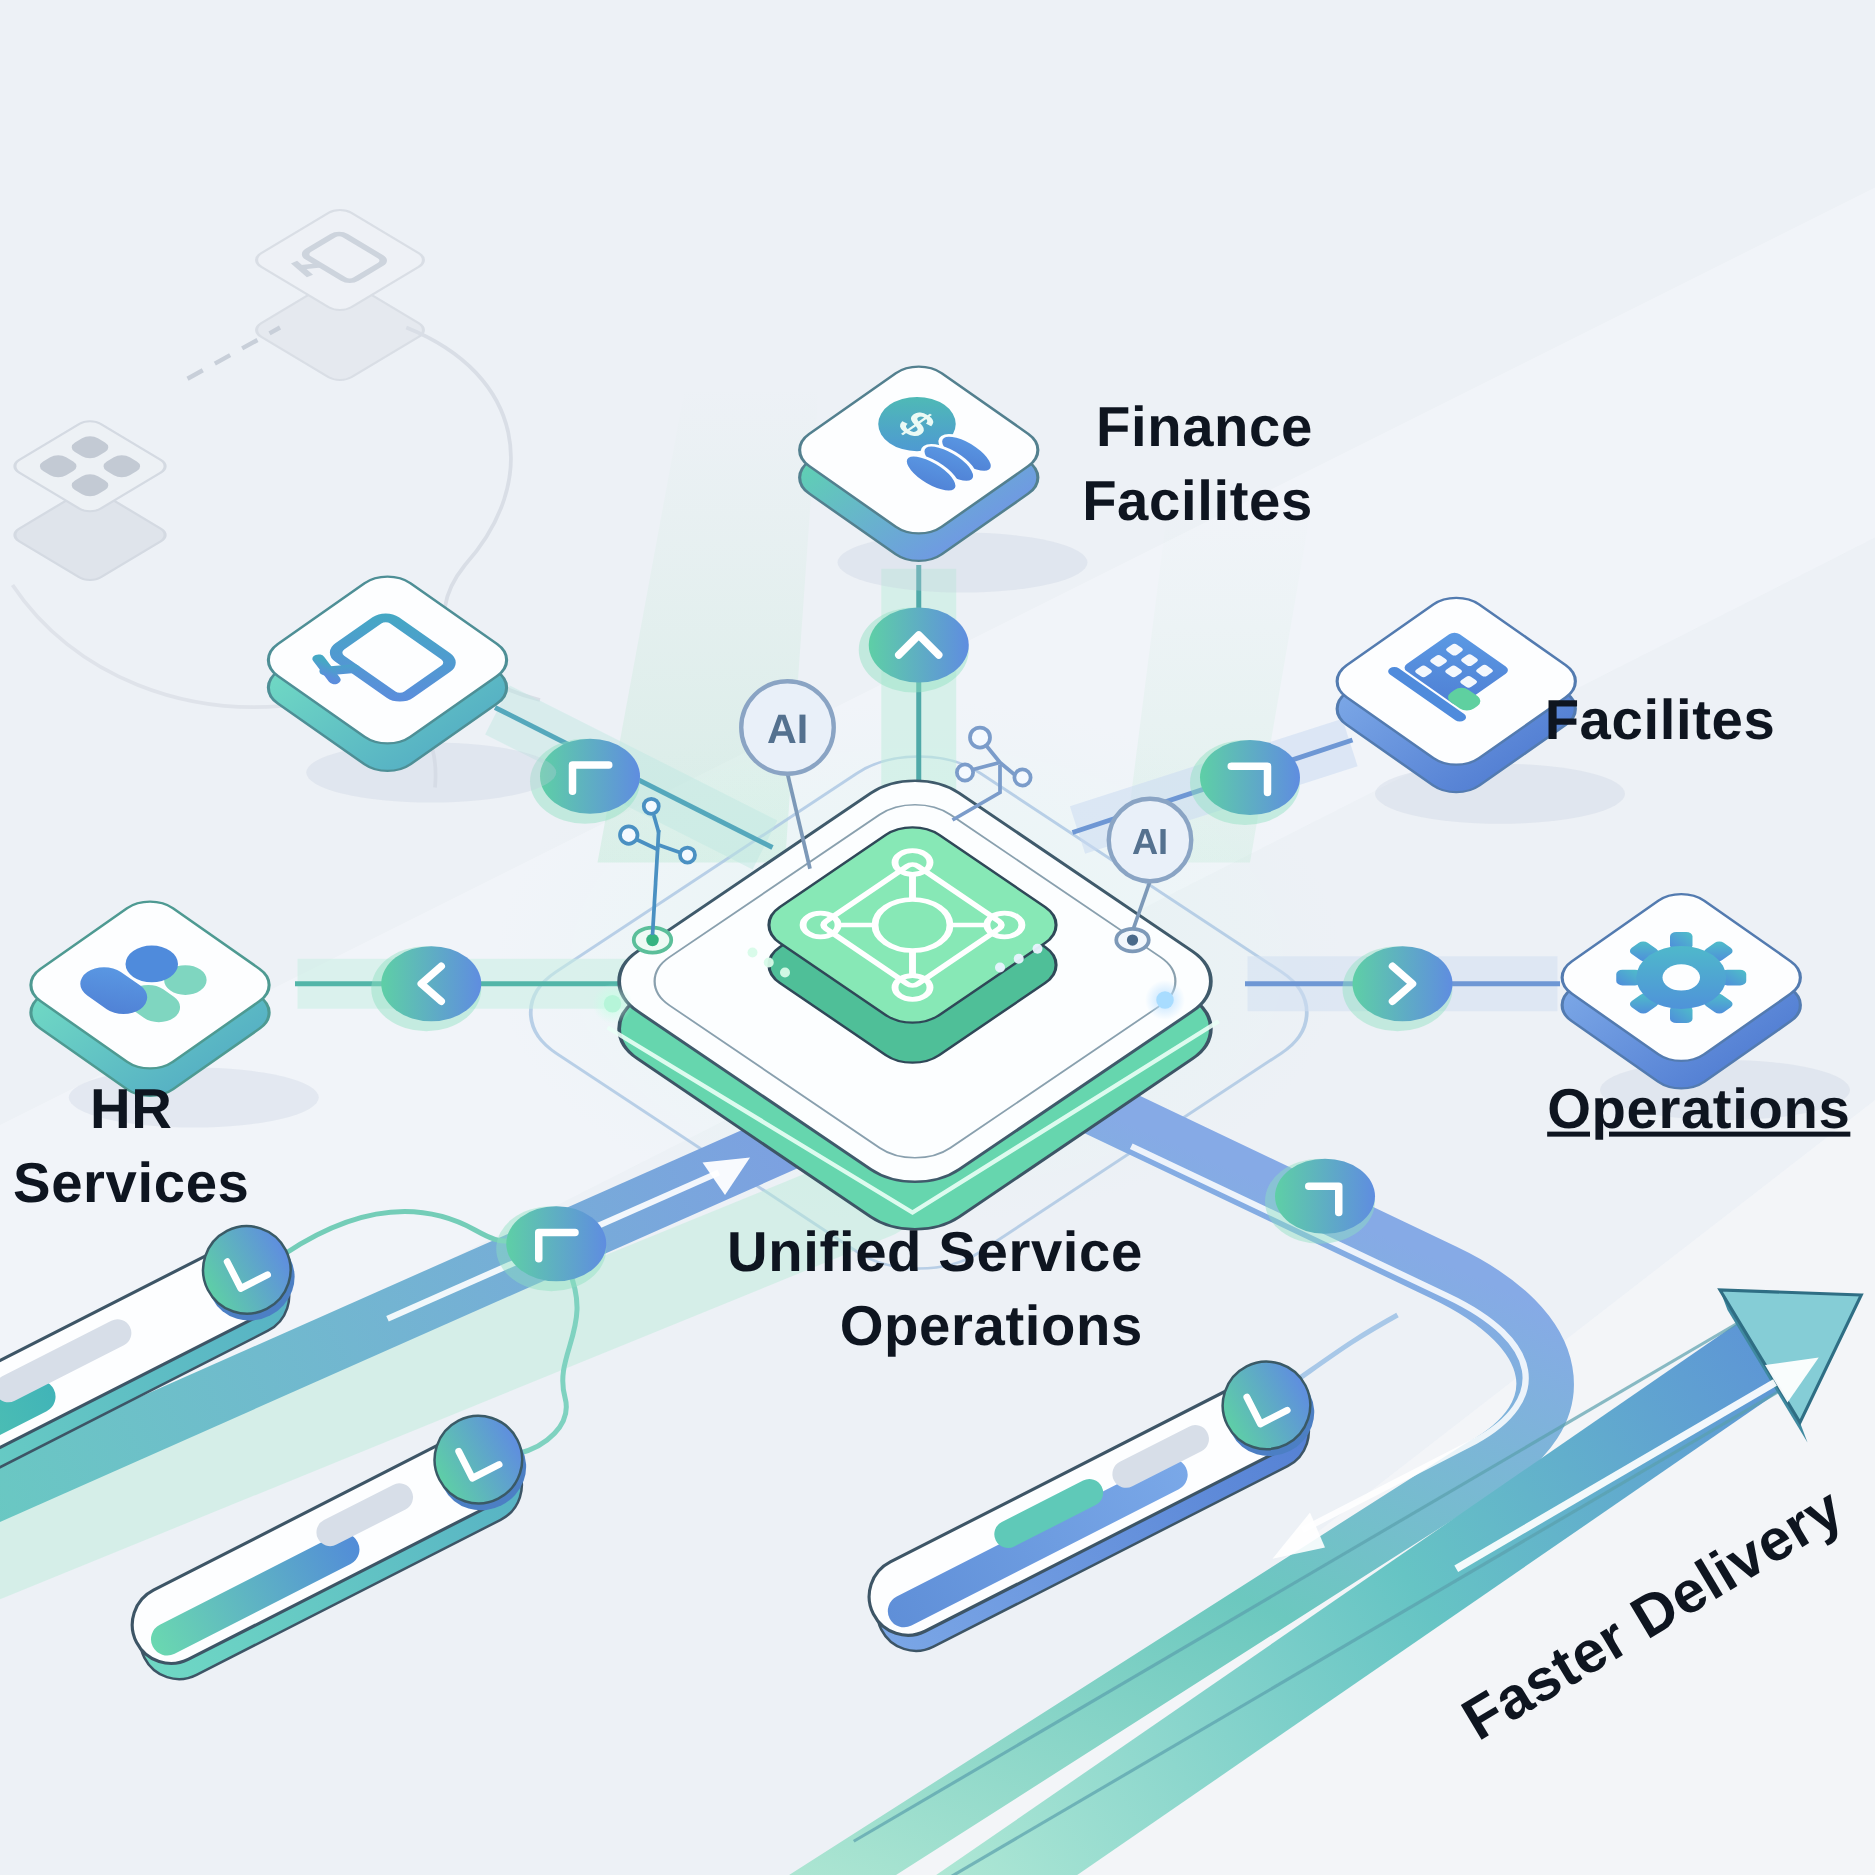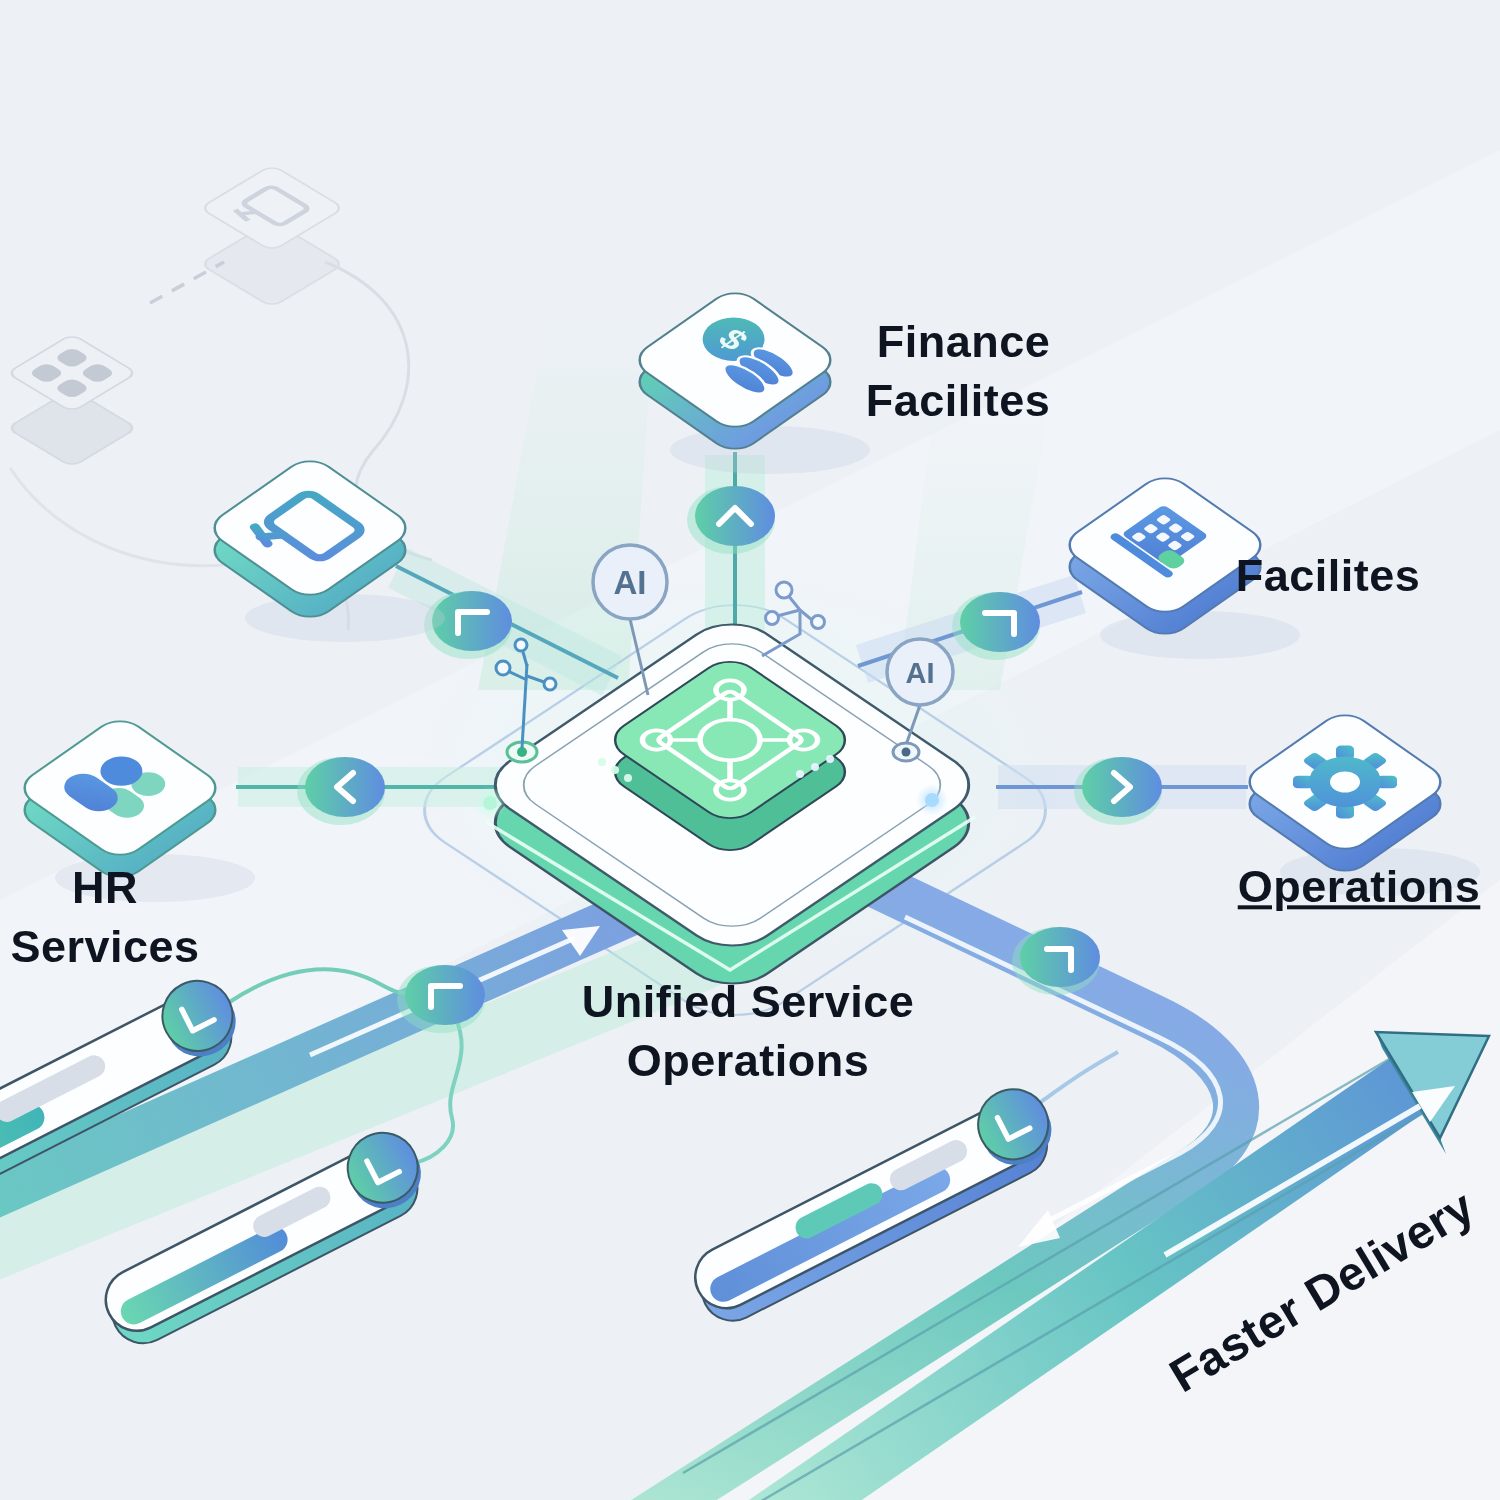--- a/index.html
+++ b/index.html
@@ -466,20 +466,20 @@
 <div class="lbl" style="left:1328px;top:576px;">
   <div>Facilites</div>
 </div>
 <div class="lbl" style="left:105px;top:917px;">
   <div>HR</div>
   <div>Services</div>
 </div>
 <div class="lbl" style="left:1359px;top:887px;text-decoration:underline;">
   <div>Operations</div>
 </div>
-<div class="lbl" style="left:748px;top:1031px;">
+<div class="lbl" style="left:748px;top:1031px;text-align:right;">
   <div>Unified Service</div>
   <div>Operations</div>
 </div>
 <div class="lbl rot" style="left:1322px;top:1291px;">
   <div>Faster Delivery</div>
 </div>
 </div>
 
 </body></html>

